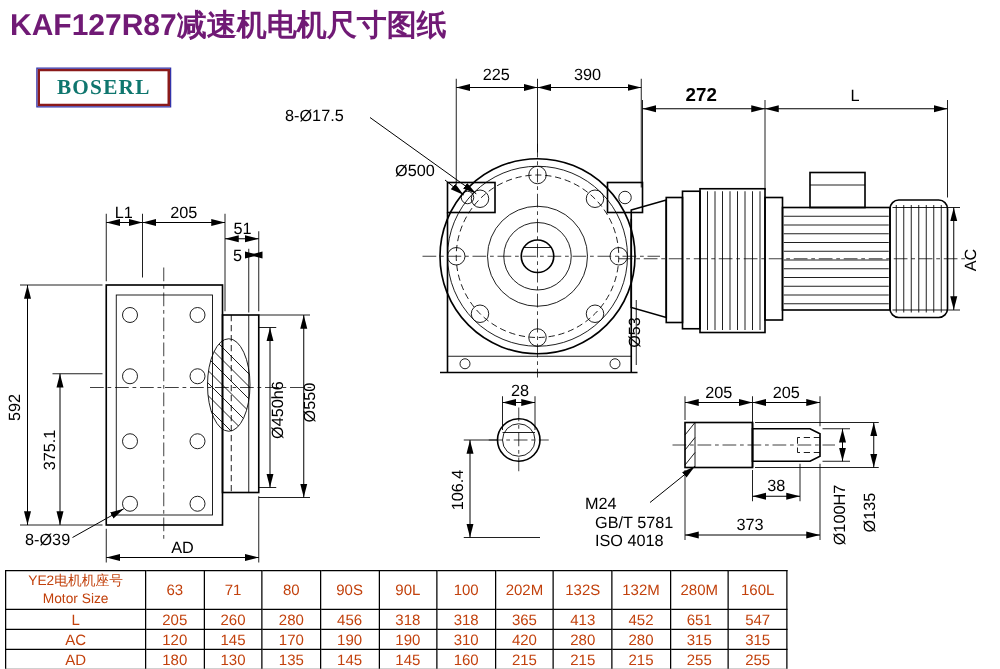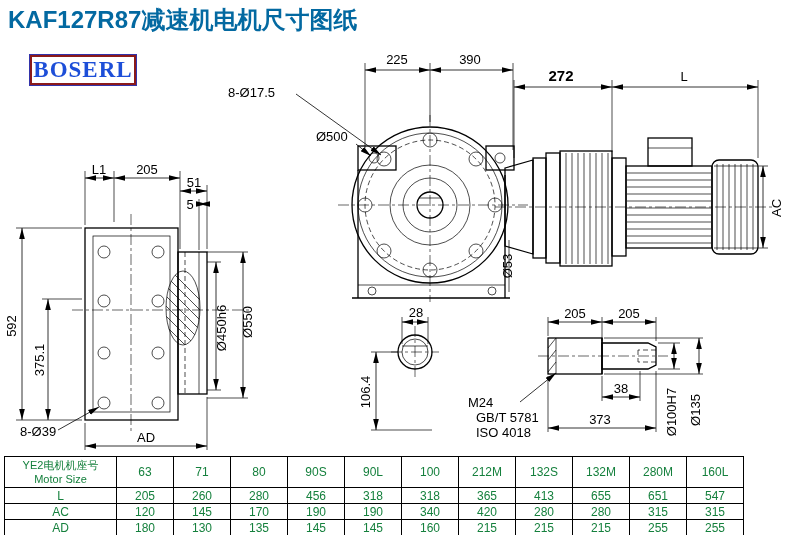--- a/index.html
+++ b/index.html
@@ -1,33 +1,33 @@
 <!DOCTYPE html>
 <html><head>
 <meta charset="utf-8">
 <style>
   * {margin:0;padding:0;box-sizing:border-box}
   html,body {width:800px;height:535px;background:#fff;position:relative;overflow:hidden;
              font-family:"Liberation Sans",sans-serif}
-  .title {position:absolute;left:8px;top:4px;font-size:24px;font-weight:bold;color:#0369a1;white-space:nowrap}
+  .title {position:absolute;left:8px;top:4px;font-size:24px;font-weight:bold;color:#701a75;white-space:nowrap}
   .logo {position:absolute;left:30px;top:55px;width:106px;height:30px;
          border:2px solid #8b1a1a;outline:1px solid #3333aa;
          display:flex;align-items:center;justify-content:center;
-         font-family:"Liberation Serif",serif;font-size:23px;font-weight:bold;
-         color:#1d4ed8;letter-spacing:1px;background:#fff}
+         font-family:"Liberation Serif",serif;font-size:17px;font-weight:bold;
+         color:#0f766e;letter-spacing:1px;background:#fff}
   svg.drawing {position:absolute;left:0;top:0}
   svg text {font-family:"Liberation Sans",sans-serif;font-size:13px;fill:#000;stroke:none}
   svg text.b {font-weight:bold;font-size:15px}
   .ol {stroke:#000;stroke-width:1.3;fill:none}
   .tl {stroke:#000;stroke-width:0.7;fill:none}
   .dim {stroke:#000;stroke-width:0.8;fill:none}
   .cl {stroke:#000;stroke-width:0.6;fill:none;stroke-dasharray:11 3 3 3}
   .hid {stroke:#000;stroke-width:0.7;fill:none;stroke-dasharray:5 3}
-  table.spec {position:absolute;left:4px;top:456px;width:740px;border-collapse:collapse;
-              table-layout:fixed;font-size:12px;text-align:center;color:#15803d;background:#fff}
+  table.spec {position:absolute;left:4px;top:456px;width:626px;border-collapse:collapse;
+              table-layout:fixed;font-size:12px;text-align:center;color:#c2410c;background:#fff}
   table.spec td, table.spec th {border:1px solid #000;padding:0;height:16px;font-weight:normal;overflow:hidden}
   table.spec tr.hd th {height:31px}
   .corner {font-size:11px;line-height:14px}
 </style>
 </head>
 <body>
 
 <div class="title">KAF127R87减速机电机尺寸图纸</div>
 <div class="logo">BOSERL</div>
 
@@ -306,48 +306,48 @@
     <th class="corner">
       <div>YE2电机机座号</div>
       <div>Motor Size</div>
     </th>
     <th>63</th>
     <th>71</th>
     <th>80</th>
     <th>90S</th>
     <th>90L</th>
     <th>100</th>
-    <th>212M</th>
+    <th>202M</th>
     <th>132S</th>
     <th>132M</th>
     <th>280M</th>
     <th>160L</th>
   </tr>
   <tr>
     <td>L</td>
     <td>205</td>
     <td>260</td>
     <td>280</td>
     <td>456</td>
     <td>318</td>
     <td>318</td>
     <td>365</td>
     <td>413</td>
-    <td>655</td>
+    <td>452</td>
     <td>651</td>
     <td>547</td>
   </tr>
   <tr>
     <td>AC</td>
     <td>120</td>
     <td>145</td>
     <td>170</td>
     <td>190</td>
     <td>190</td>
-    <td>340</td>
+    <td>310</td>
     <td>420</td>
     <td>280</td>
     <td>280</td>
     <td>315</td>
     <td>315</td>
   </tr>
   <tr>
     <td>AD</td>
     <td>180</td>
     <td>130</td>

